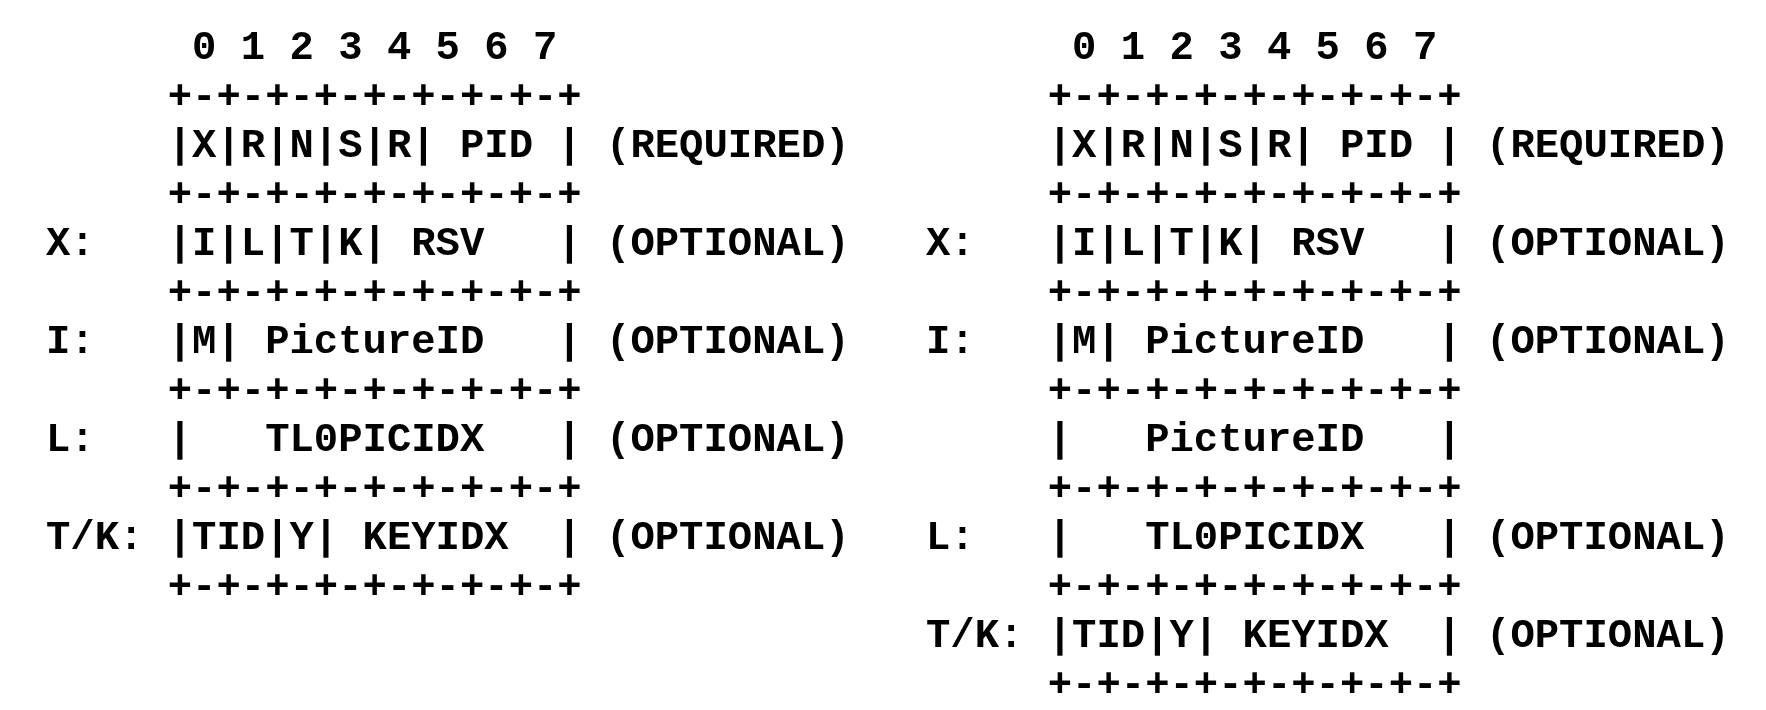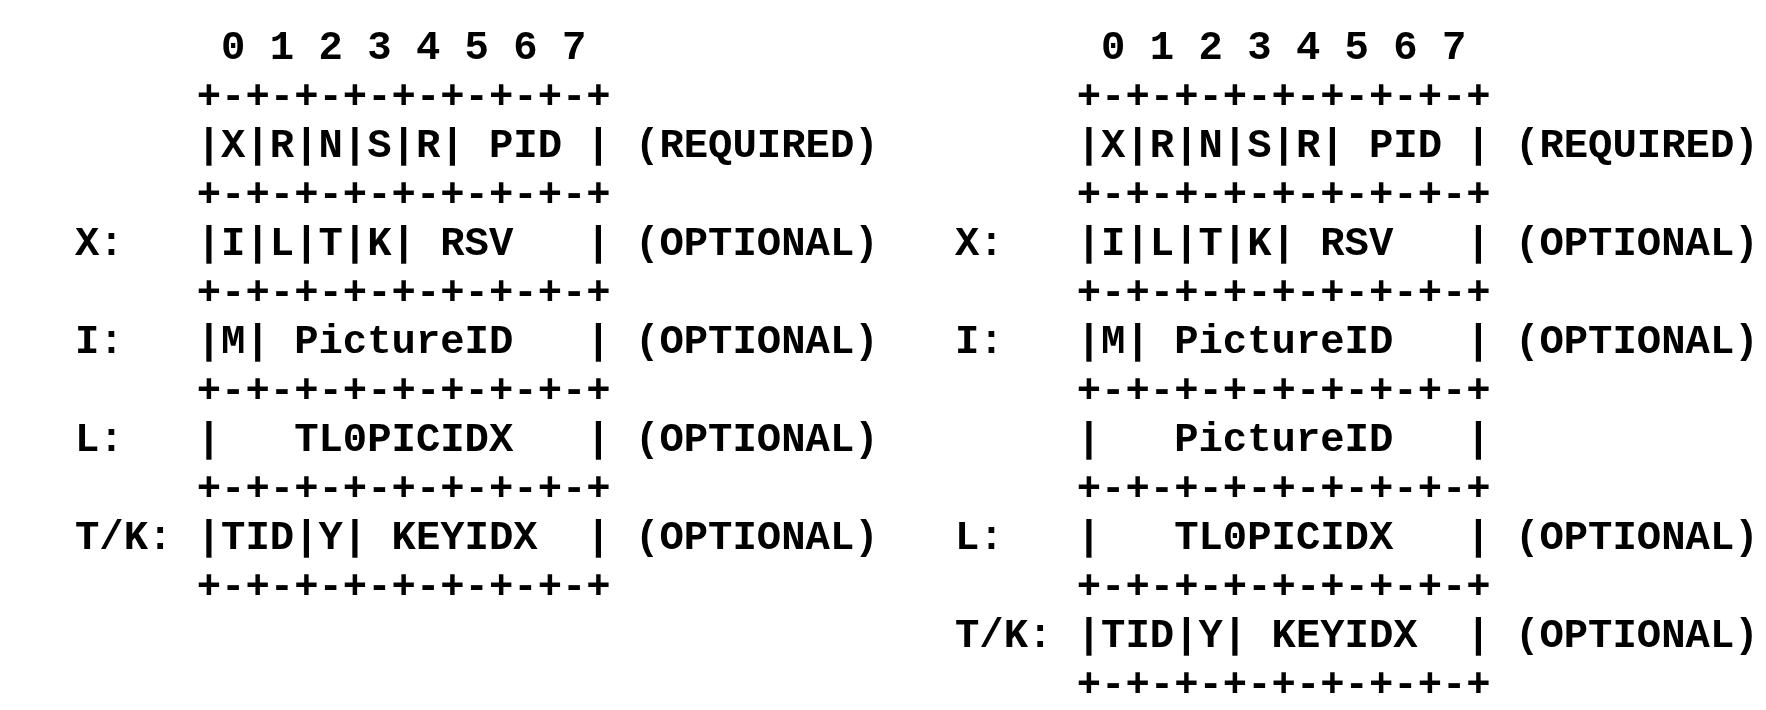--- a/index.html
+++ b/index.html
@@ -9,21 +9,20 @@
   body {
     width: 1766px;
     height: 710px;
     position: relative;
     overflow: hidden;
     background: #ffffff;
   }
   .figure-canvas {
     position: absolute;
     inset: 0;
-    margin-left: 29px;
   }
   .ascii-diagram {
     position: absolute;
     top: 24px;
     margin: 0;
     font-family: "Liberation Mono", "DejaVu Sans Mono", monospace;
     font-weight: 700;
     font-size: 40.6px;
     line-height: 49px;
     letter-spacing: 0;

